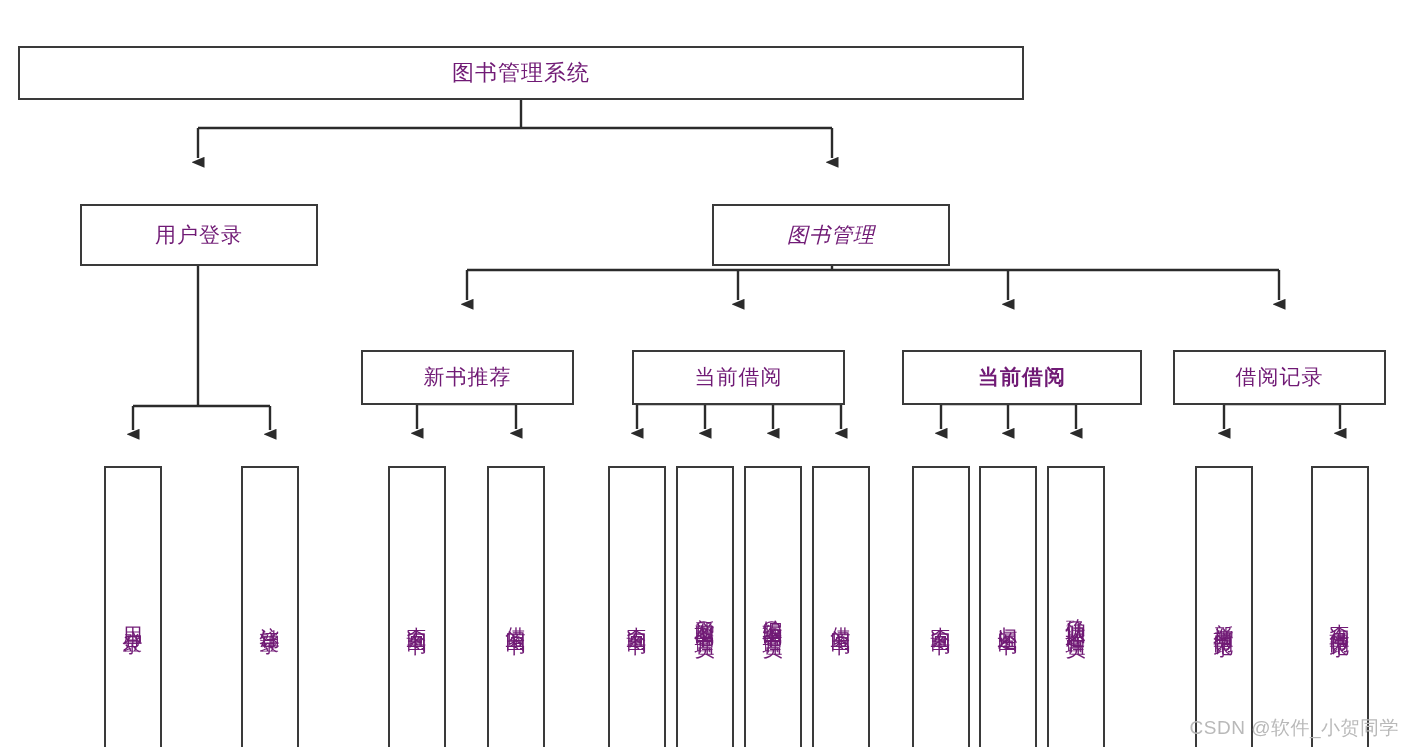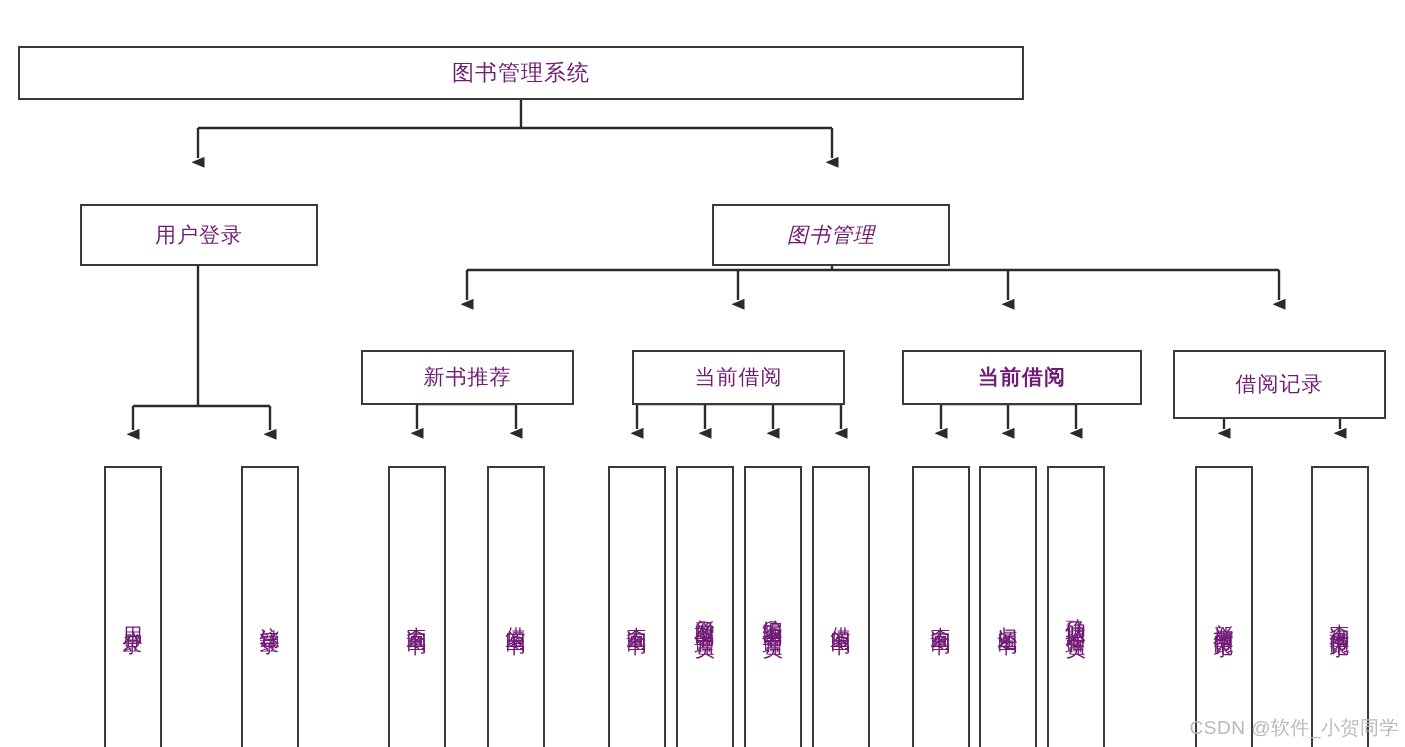--- a/index.html
+++ b/index.html
@@ -148,21 +148,21 @@
   </div>
 
   <div class="node horiz" style="left:632px; top:318px; width:213px; height:55px;">
     <span class="node-label">当前借阅</span>
   </div>
 
   <div class="node horiz" style="left:902px; top:318px; width:240px; height:55px;font-weight:bold;">
     <span class="node-label">当前借阅</span>
   </div>
 
-  <div class="node horiz" style="left:1173px; top:318px; width:213px; height:69px;">
+  <div class="node horiz" style="left:1173px; top:318px; width:213px; height:55px;">
     <span class="node-label">借阅记录</span>
   </div>
 
   <div class="node leaf" style="left:104px; top:434px; width:58px; height:301px;">
     <span class="node-label">用户登录</span>
   </div>
 
   <div class="node leaf" style="left:241px; top:434px; width:58px; height:301px;">
     <span class="node-label">注销登录</span>
   </div>

